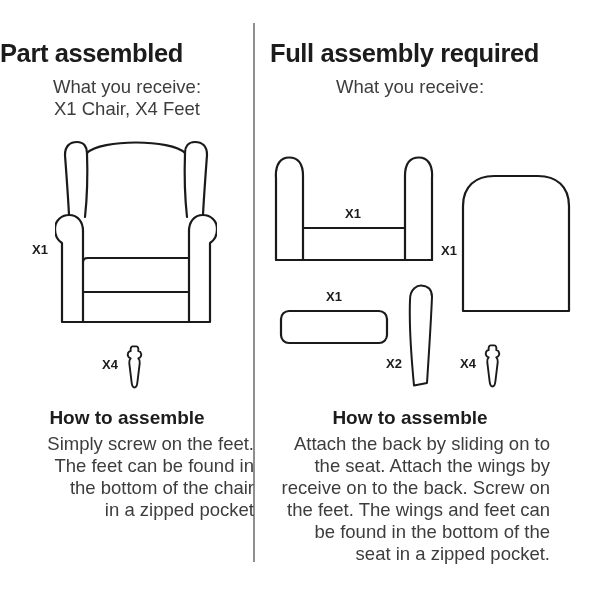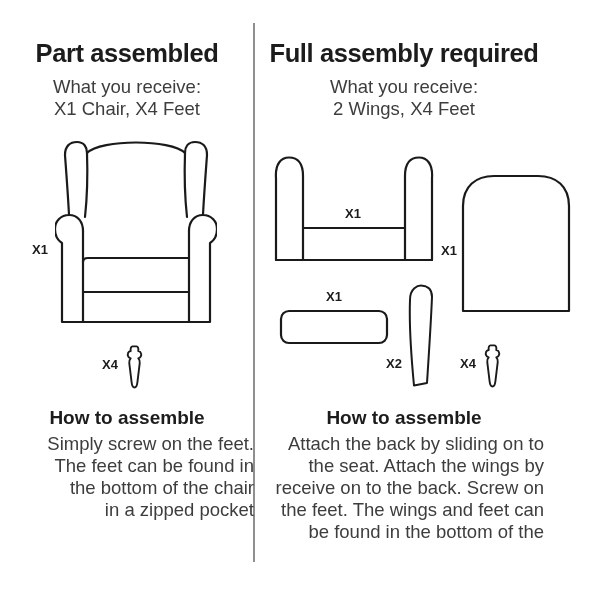--- a/index.html
+++ b/index.html
@@ -7,23 +7,23 @@
     --line:#1a1a1a; --divider:#8f8f8f;
   }
   html,body{margin:0;padding:0;}
   body{font-family:"Liberation Sans","DejaVu Sans",sans-serif;background:#e8e8e8;}
   #canvas{
     position:relative;width:602px;height:602px;background:var(--background);
     overflow:hidden;margin:0 auto;
   }
   .col{position:absolute;top:0;height:100%;}
   #col-left{left:0;width:254px;}
-  #col-right{left:264px;width:280px;}
+  #col-right{left:270px;width:280px;}
   .title{
-    position:absolute;left:0;width:100%;text-align:center;
+    position:absolute;left:0;width:100%;
     font-size:25.5px;font-weight:700;letter-spacing:-0.4px;color:var(--heading);
     line-height:28px;top:39px;white-space:nowrap;
   }
   .receive{
     position:absolute;left:0;width:100%;top:76px;text-align:center;
     font-size:18.5px;line-height:21.5px;color:var(--text);
   }
   .receive div{white-space:nowrap;}
   .how-title{
     position:absolute;left:0;width:100%;top:407px;text-align:center;
@@ -90,29 +90,29 @@
     <svg viewBox="0 0 20 46">
       <path d="M6,14 C4,13 2.5,11 3,9 C3.3,7.5 4.5,6.5 6,6.3 C5.6,3 6.5,1.5 8,1.3 L12,1.3 C13.5,1.5 14.4,3 14,6.3 C15.5,6.5 16.7,7.5 17,9 C17.5,11 16,13 14,14 C15.5,15.5 15.8,17 15.5,19 L13,39.5 C12.6,43 11.5,44.5 10,44.5 C8.5,44.5 7.4,43 7,39.5 L4.5,19 C4.2,17 4.5,15.5 6,14 Z" style="stroke-width:2"></path>
     </svg>
   </div>
   <span class="qty" style="left:110px;top:364px;">X4</span>
 
   <div class="col" id="col-right">
     <div class="title">Full assembly required</div>
     <div class="receive">
       <div>What you receive:</div>
-      <div>2 Wings, X4 Feet</div>
     </div>
     <div class="how-title">How to assemble</div>
     <div class="how-body">
       <div>Attach the back by sliding on to</div>
       <div>the seat. Attach the wings by</div>
       <div>receive on to the back. Screw on</div>
       <div>the feet. The wings and feet can</div>
       <div>be found in the bottom of the</div>
+      <div>seat in a zipped pocket.</div>
     </div>
   </div>
 
   <div class="drawing" style="left:274px;top:154px;width:160px;height:108px;">
     <svg viewBox="0 0 160 108">
       <path d="M2,106 L2,24 C1,10 7,3.5 15,3.5 C24,3.5 29,10 29,22 L29,106"></path>
       <path d="M158,106 L158,24 C159,10 153,3.5 145,3.5 C136,3.5 131,10 131,22 L131,106"></path>
       <path d="M29,74 L131,74"></path>
       <path d="M2,106 L158,106"></path>
     </svg>

